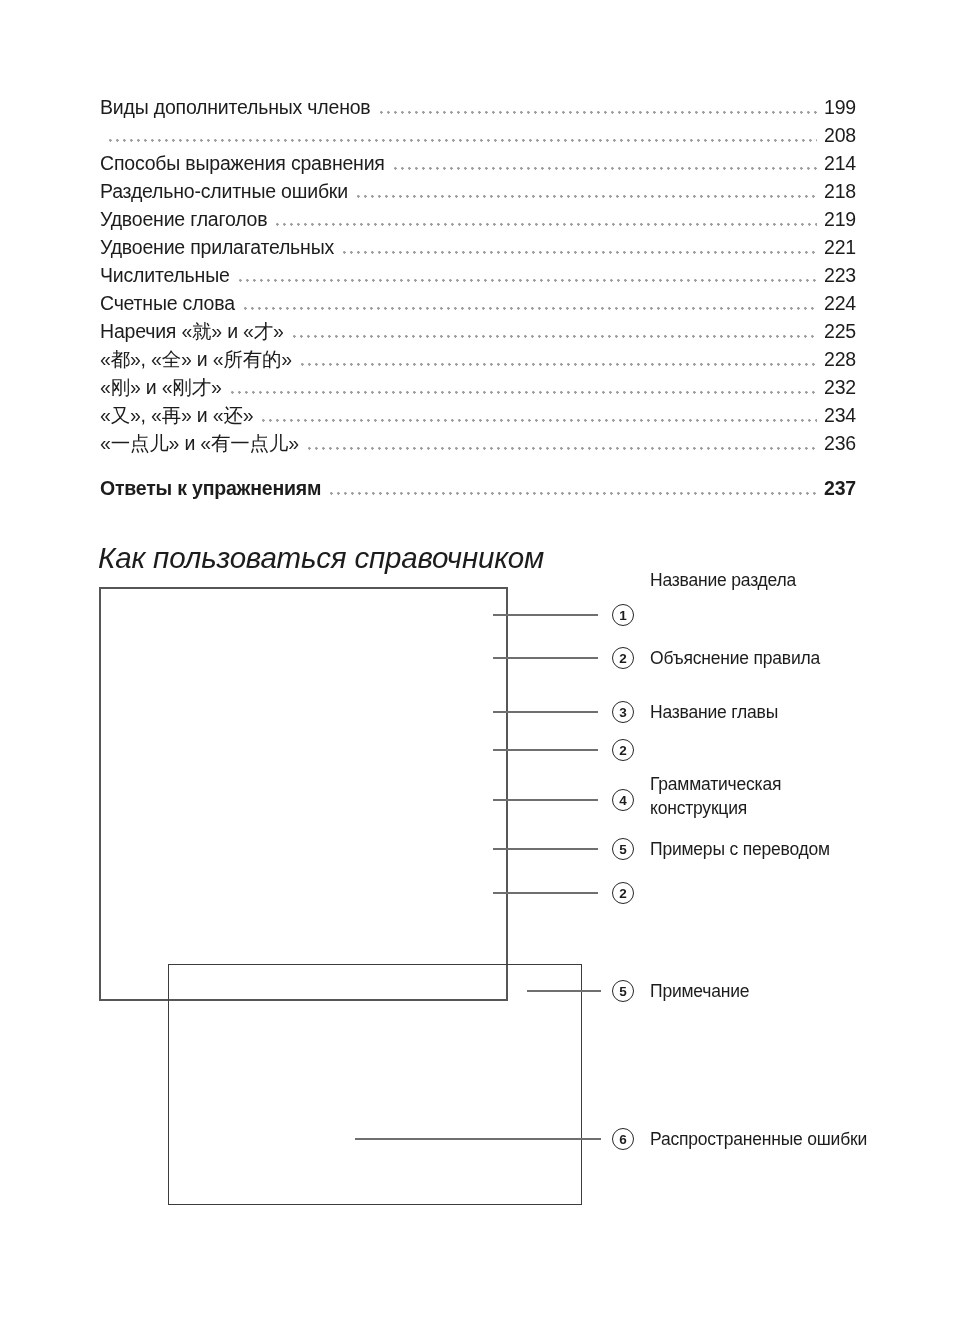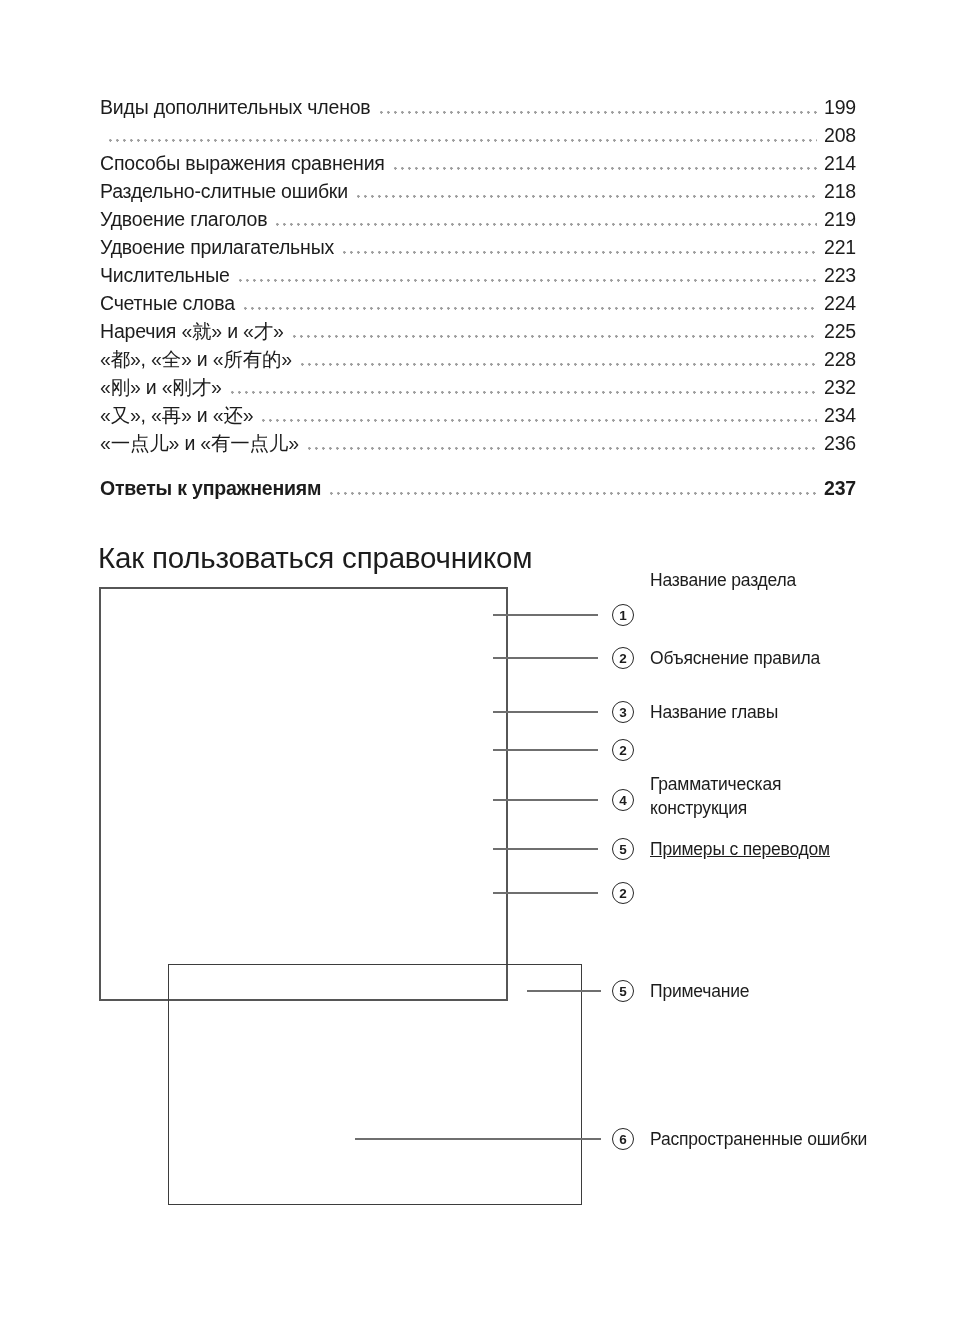--- a/index.html
+++ b/index.html
@@ -54,20 +54,21 @@
   }
 
   
   .howto-heading {
     position: absolute;
     left: 98px;
     top: 541px;
     font-size: 29.5px;
     letter-spacing: -0.2px;
     color: #1c1c1c;
+    font-style: italic;
   }
 
   
   .page-mock {
     position: absolute;
     background: transparent;
     box-sizing: border-box;
   }
   .rect-large {
     border: 2px solid #565656;
@@ -216,21 +217,21 @@
   <div class="callout-line" style="left:493px; top:799px; width:105px;"></div>
   <div class="callout-circle" style="left:612px; top:789px;">
     <span>4</span>
   </div>
   <div class="callout-label wrap" style="left:650px; top:772px;">Грамматическая конструкция</div>
 
   <div class="callout-line" style="left:493px; top:848px; width:105px;"></div>
   <div class="callout-circle" style="left:612px; top:838px;">
     <span>5</span>
   </div>
-  <div class="callout-label" style="left:650px; top:837px;text-decoration:underline;">Примеры с переводом</div>
+  <div class="callout-label" style="left:650px; top:837px;">Примеры с переводом</div>
 
   <div class="callout-line" style="left:493px; top:892px; width:105px;"></div>
   <div class="callout-circle" style="left:612px; top:882px;">
     <span>2</span>
   </div>
 
   <div class="callout-line" style="left:527px; top:990px; width:74px;"></div>
   <div class="callout-circle" style="left:612px; top:980px;">
     <span>5</span>
   </div>

